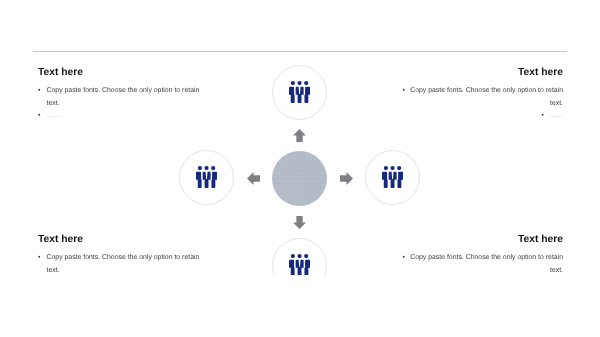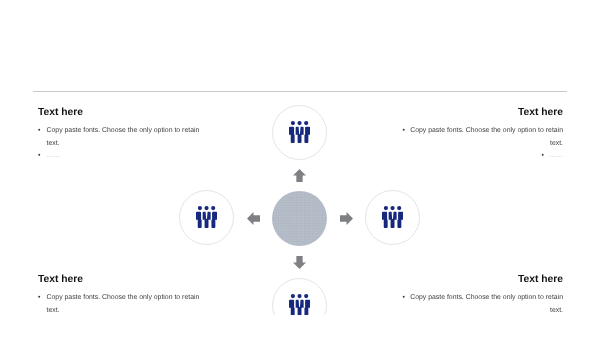--- a/index.html
+++ b/index.html
@@ -1,19 +1,19 @@
 <!DOCTYPE html>
 <html><head>
 <meta charset="utf-8">
 <title>Slide</title>
 <style>
   html,body{margin:0;padding:0;}
   body{width:600px;height:337px;background:#ffffff;overflow:hidden;
        font-family:"Liberation Sans",sans-serif;-webkit-font-smoothing:antialiased;text-rendering:geometricPrecision;}
-  .slide{position:relative;width:600px;height:275px;background:#fff;overflow:hidden;filter:opacity(1);margin-top:40px;}
+  .slide{position:relative;width:600px;height:275px;background:#fff;overflow:hidden;filter:opacity(1);}
 
   .divider{position:absolute;left:33.2px;top:50.6px;width:533.8px;height:1.2px;background:#c9c9c9;}
 
   .tbox{position:absolute;width:163px;}
   .tbox .hd{font-size:10.3px;font-weight:bold;color:#141414;line-height:11px;position:relative;top:0.8px;}
   .tbox ul{list-style:none;margin:0;padding:0;margin-top:8.0px;}
   .tbox li{font-size:6.9px;color:#3b3b3b;line-height:12.3px;position:relative;
            padding-left:8.5px;}
   .tbox li .bl{position:absolute;left:0;top:0;}
   .tbox.r{text-align:right;}

